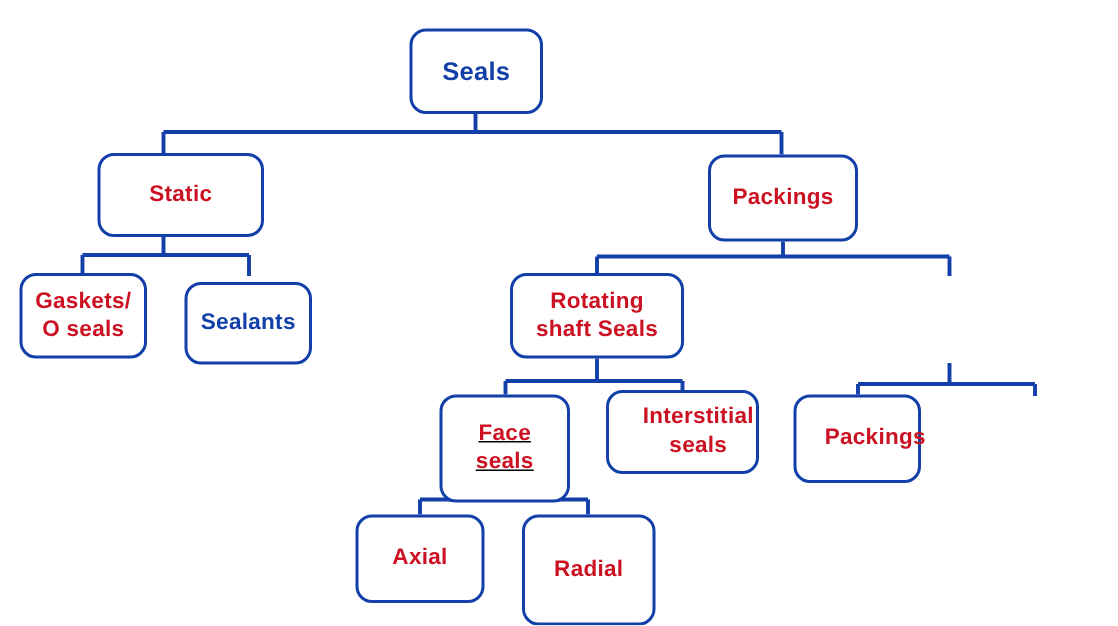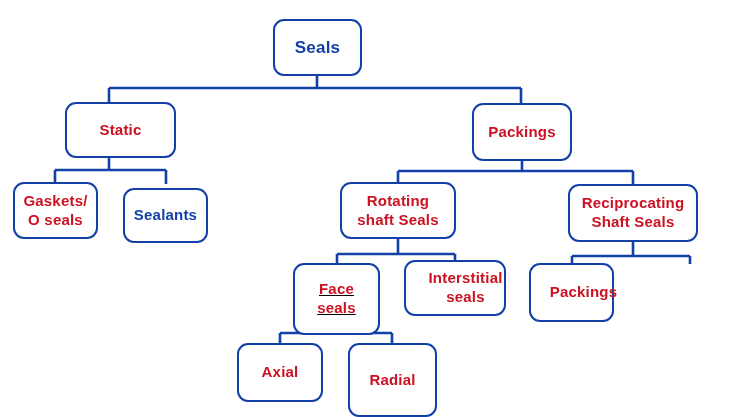--- a/index.html
+++ b/index.html
@@ -56,24 +56,20 @@
 
   <div class="node" style="left:123px; top:188px; width:85px;  height:55px;">
     <span class="lbl" data-color="blue">Sealants</span>
   </div>
 
   <div class="node" style="left:340px; top:182px; width:116px; height:57px;">
     <span class="lbl" data-color="red">Rotating
 shaft Seals</span>
   </div>
 
-  <div class="node" style="left:568px; top:184px; width:130px; height:58px;">
-    <span class="lbl" data-color="red">Reciprocating
-Shaft Seals</span>
-  </div>
 
   <div class="node" style="left:293px; top:263px; width:87px;  height:72px;text-decoration:underline;">
     <span class="lbl" data-color="red">Face
 seals</span>
   </div>
 
   <div class="node" style="left:404px; top:260px; width:102px; height:56px;padding-left:21px;">
     <span class="lbl" data-color="red">Interstitial
 seals</span>
   </div>

